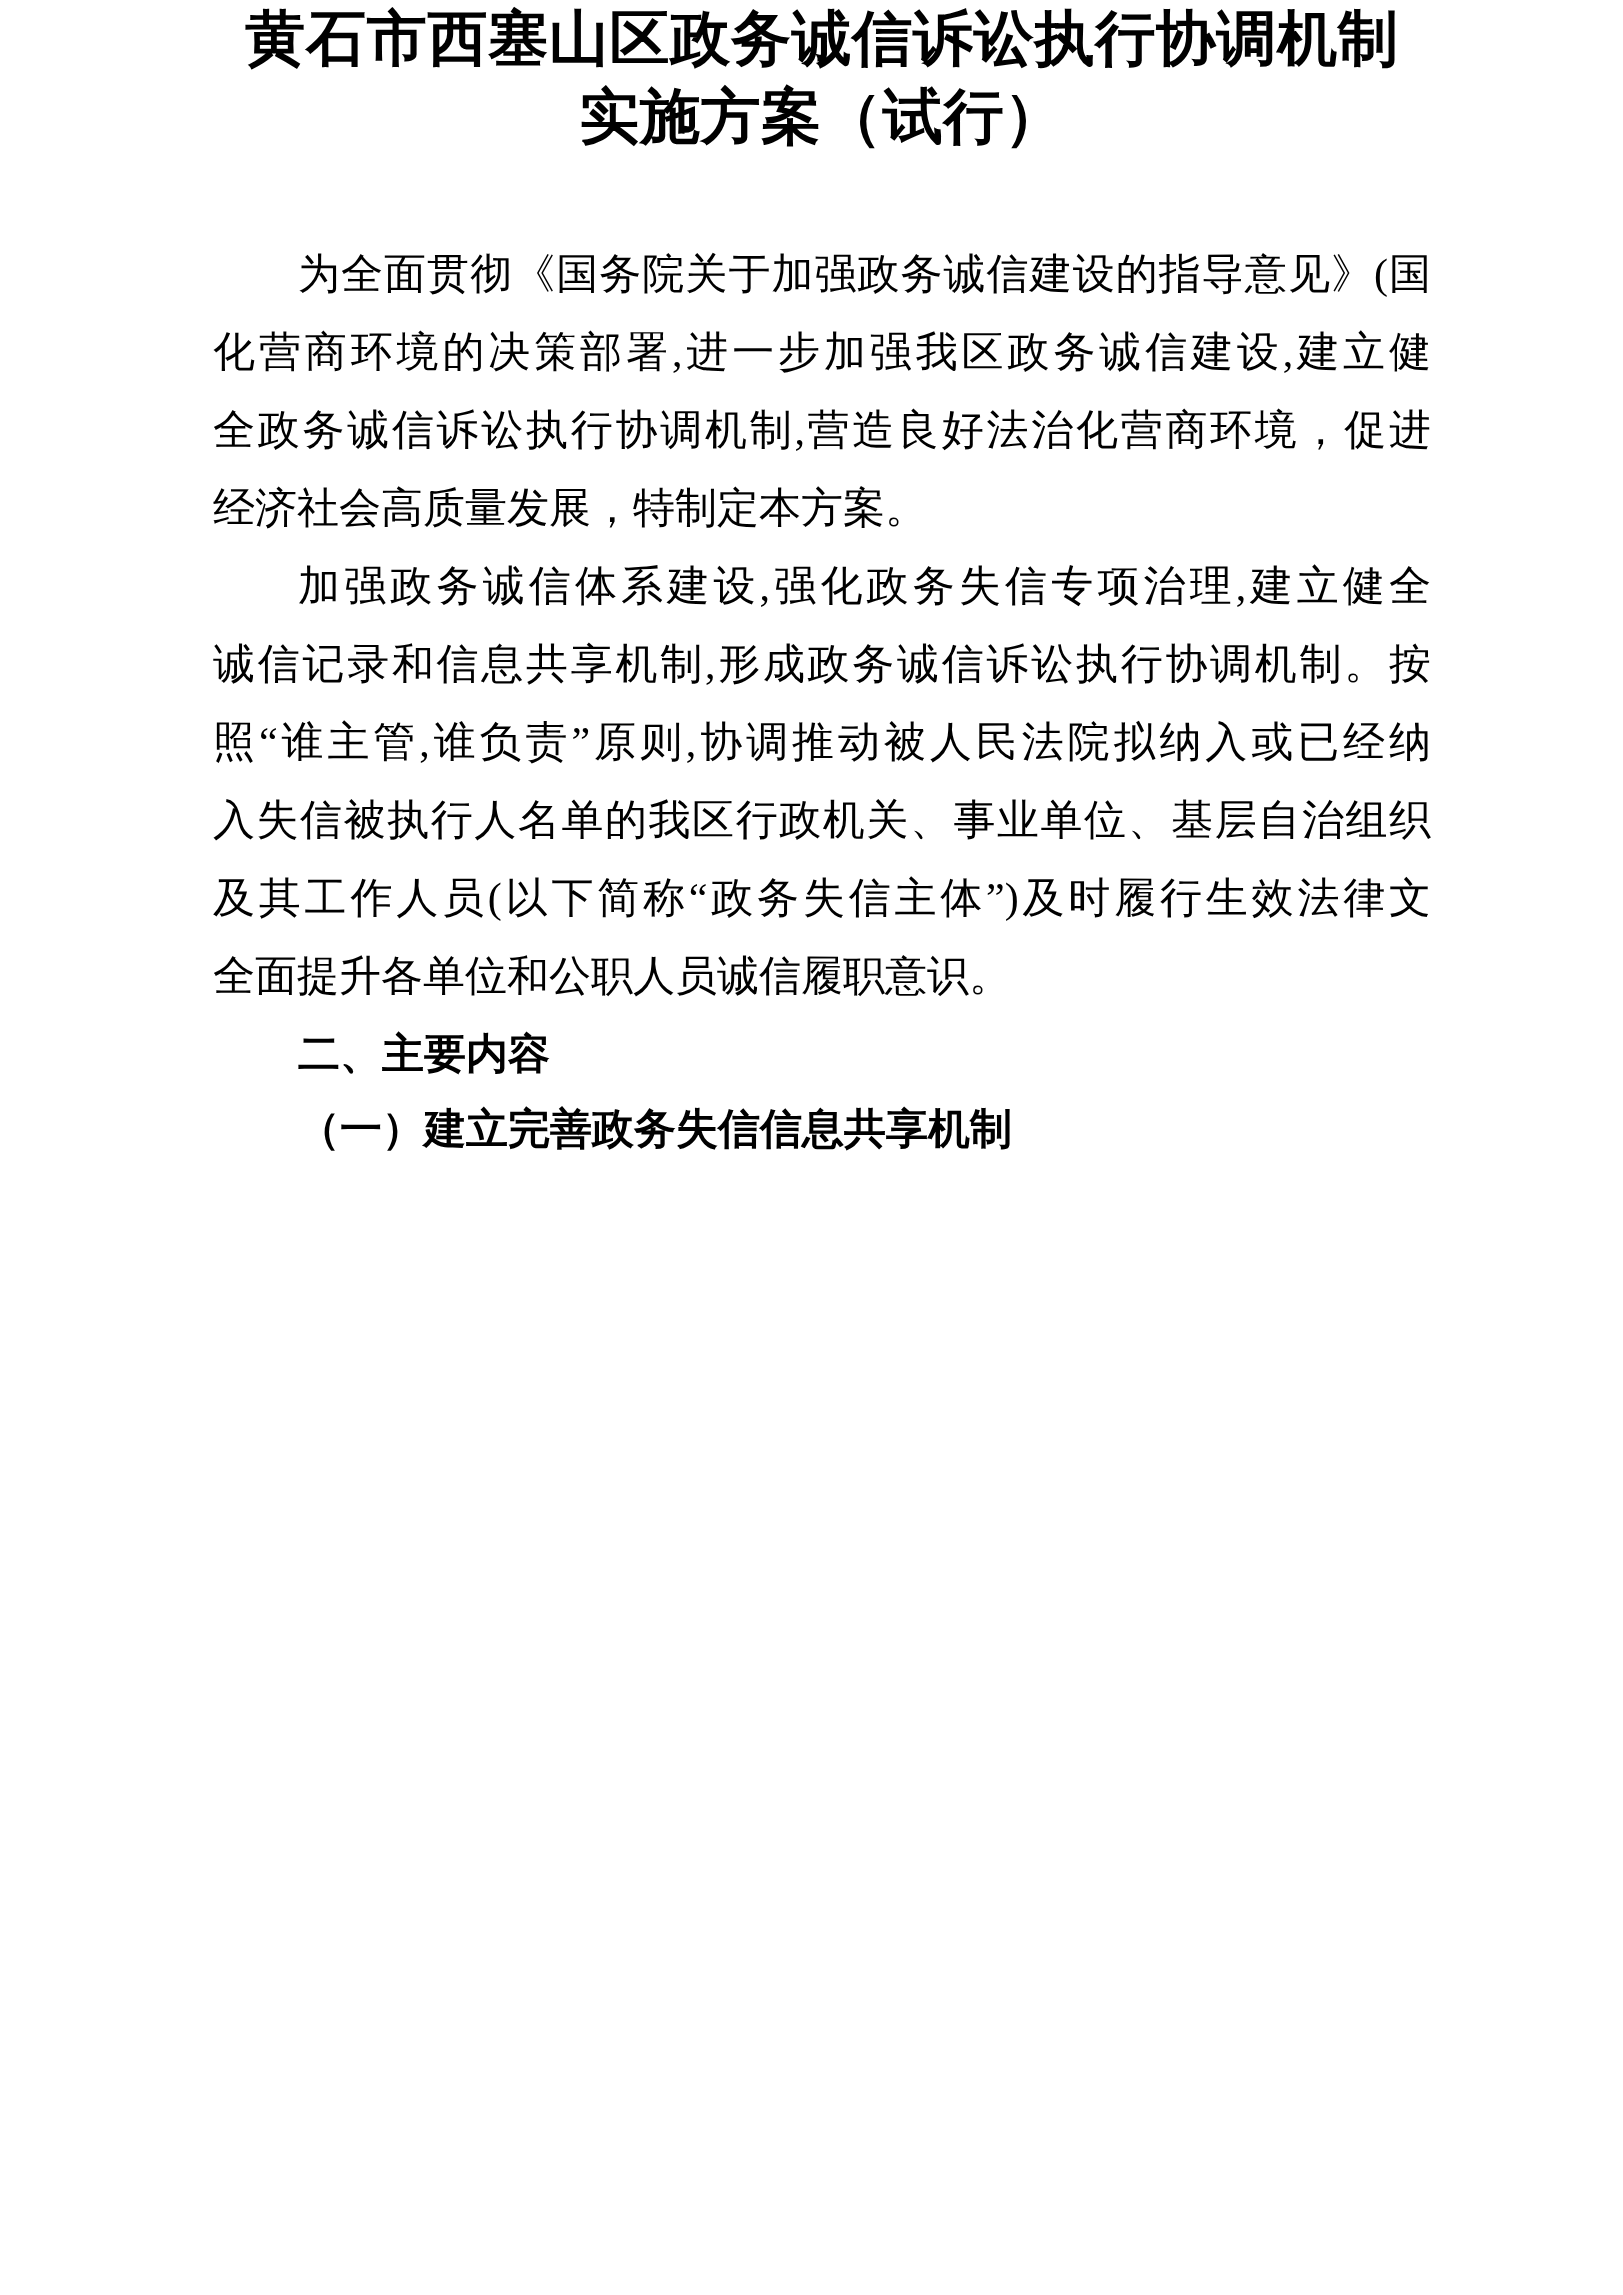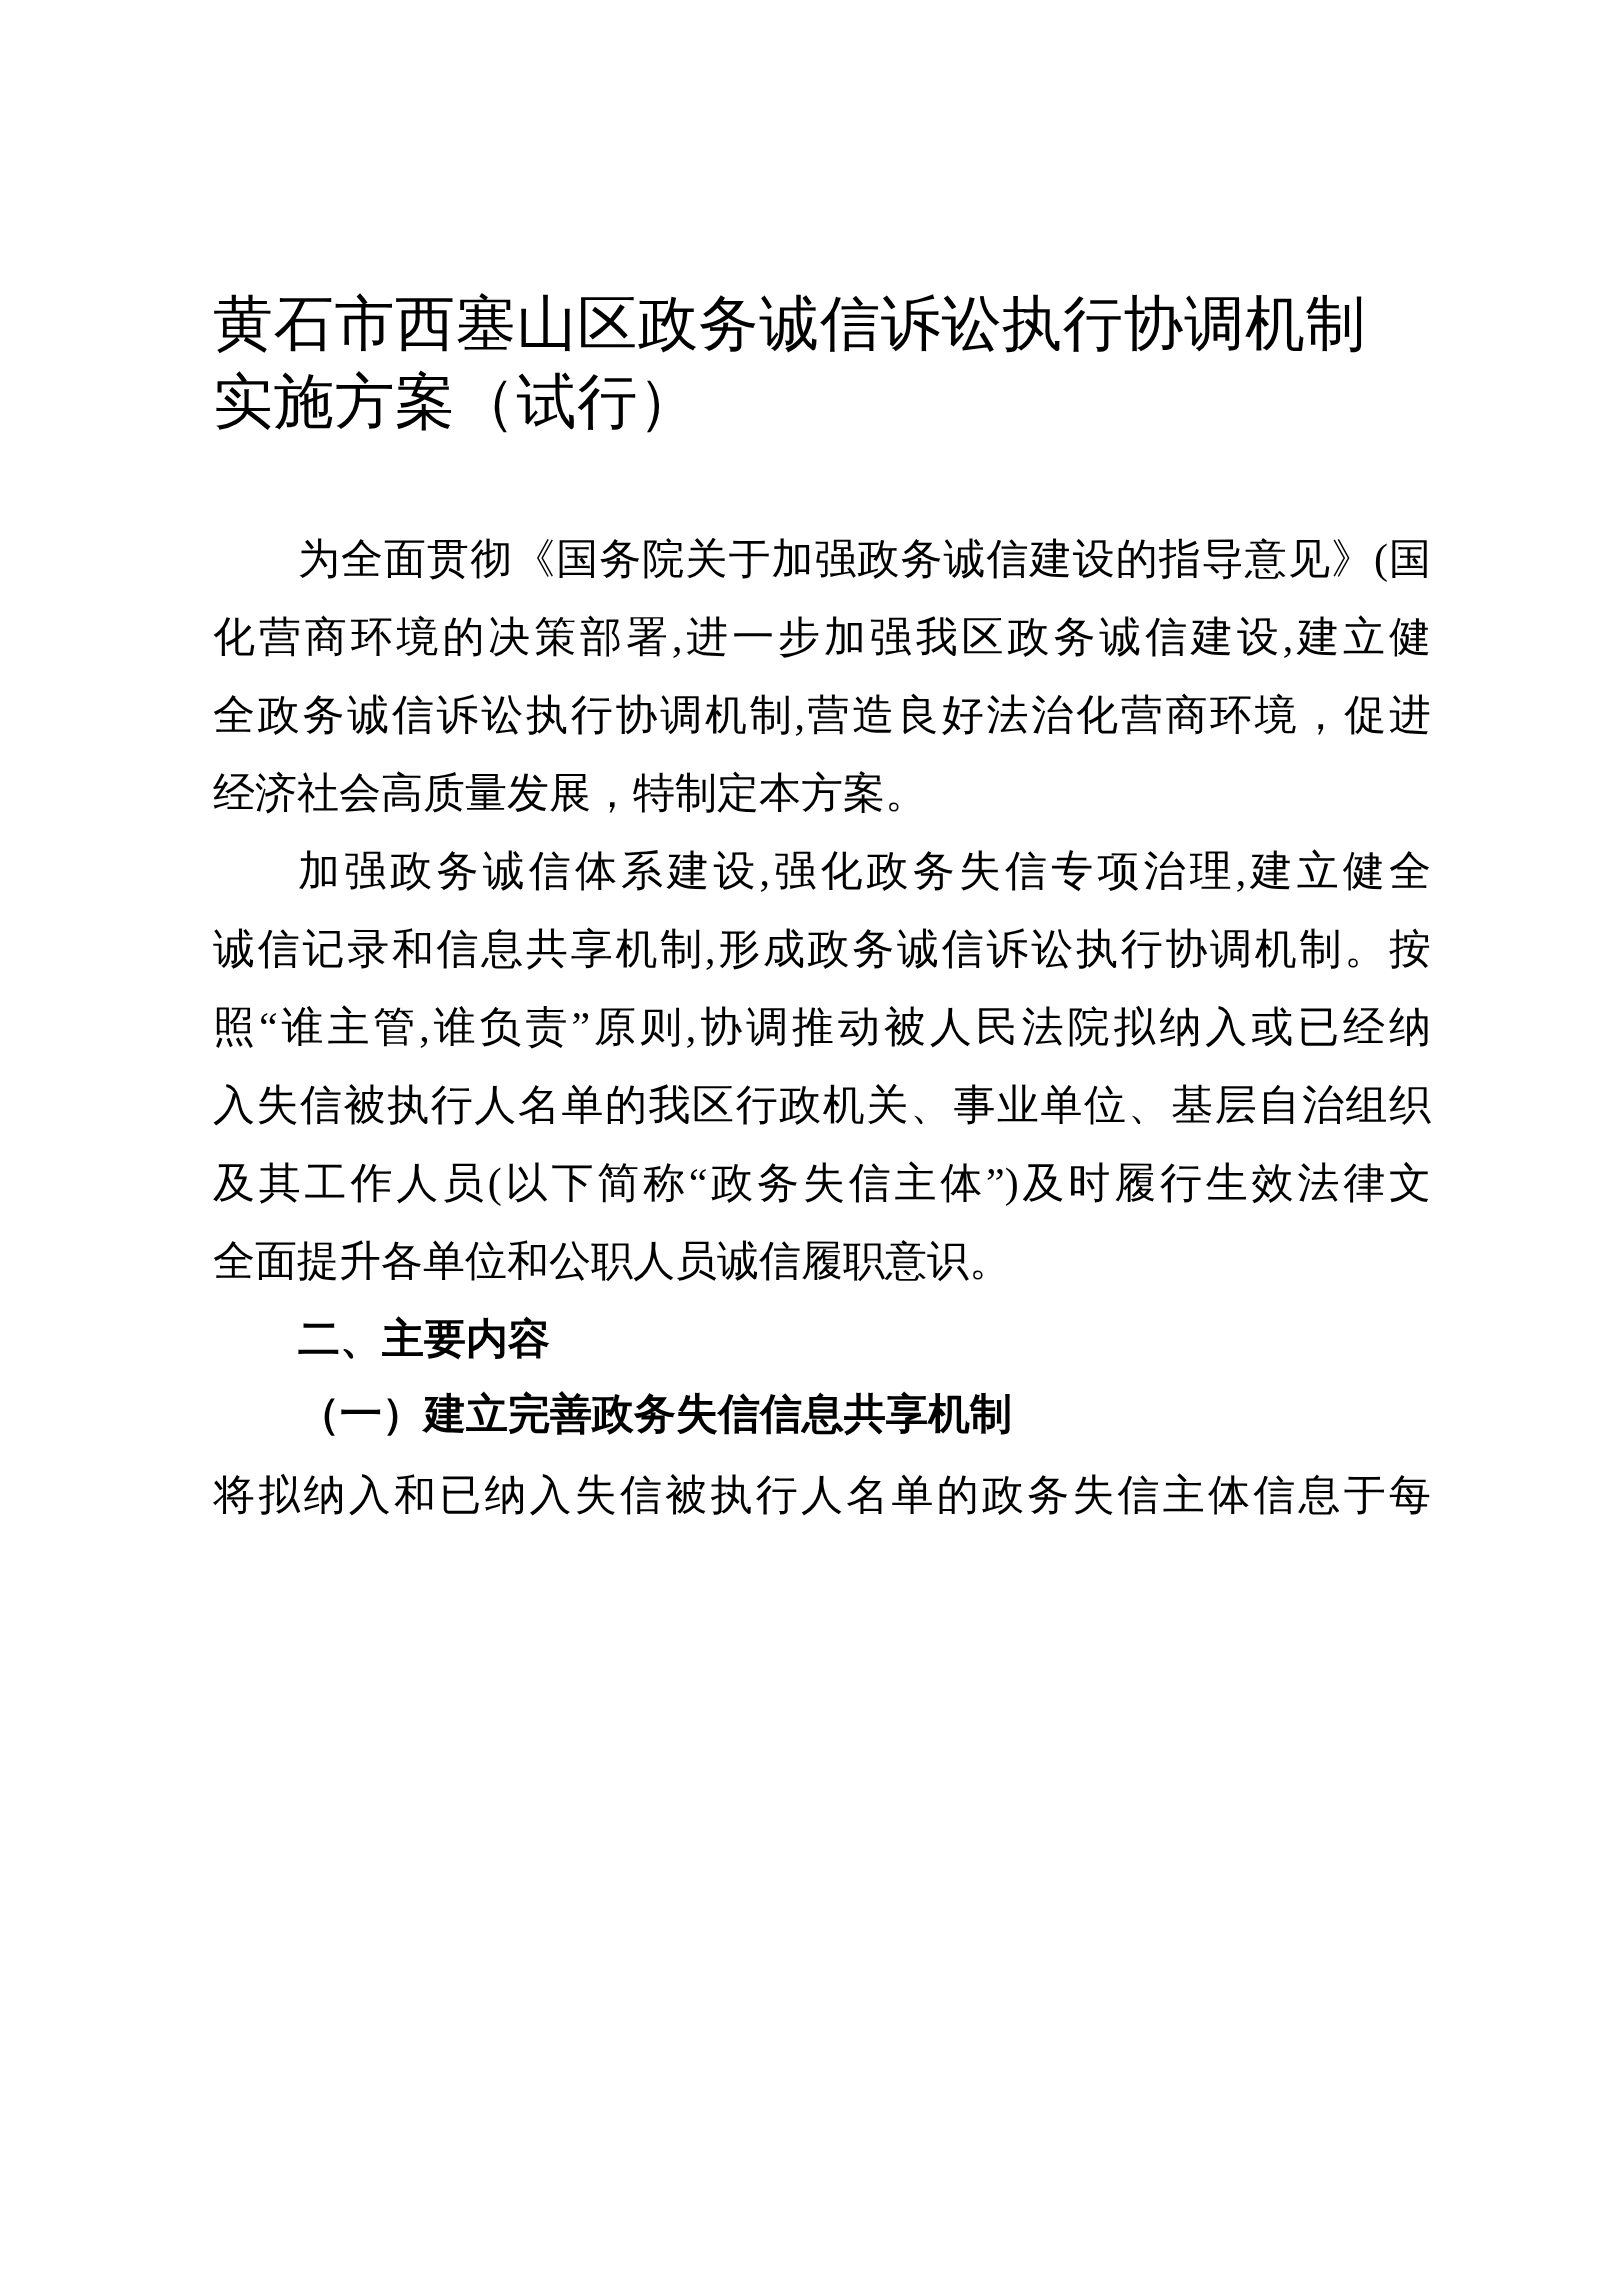--- a/index.html
+++ b/index.html
@@ -15,23 +15,23 @@
     color: #000000;
     overflow: hidden;
   }
   .content {
     position: absolute;
     left: 213px;
     top: 0;
     width: 1218px;
   }
   .doc-title {
-    margin-top: 285px;
+    text-align: center;
     font-family: "Liberation Sans", "DejaVu Sans", sans-serif;
-    font-weight: 400;
+    font-weight: 700;
     font-size: 60px;
     line-height: 78px;
     letter-spacing: 0.7px;
   }
   .body-text {
     margin-top: 79px;
     font-family: "Liberation Serif", "DejaVu Serif", serif;
     font-size: 42px;
     line-height: 78px;
   }
@@ -79,18 +79,17 @@
       <div class="line">诚信记录和信息共享机制,形成政务诚信诉讼执行协调机制。按</div>
       <div class="line">照“谁主管,谁负责”原则,协调推动被人民法院拟纳入或已经纳</div>
       <div class="line">入失信被执行人名单的我区行政机关、事业单位、基层自治组织</div>
       <div class="line">及其工作人员(以下简称“政务失信主体”)及时履行生效法律文</div>
       <div class="line p-end">全面提升各单位和公职人员诚信履职意识。</div>
 
       <div class="line indent h-hei">二、主要内容</div>
 
       <div class="line indent h-kai">（一）建立完善政务失信信息共享机制</div>
 
-      <div class="line">将拟纳入和已纳入失信被执行人名单的政务失信主体信息于每</div>
 
     </div>
   </div>
 </div>
 
 
 </body></html>

